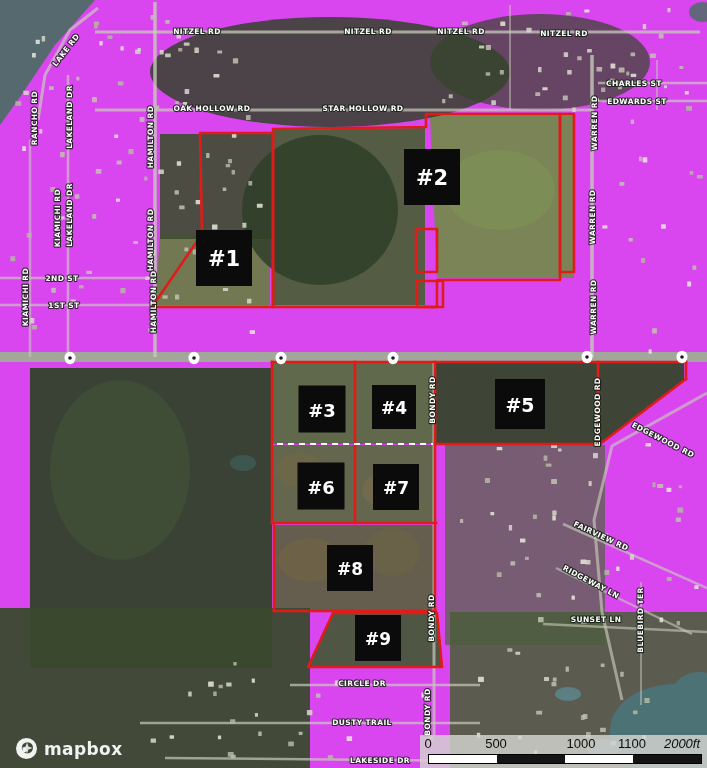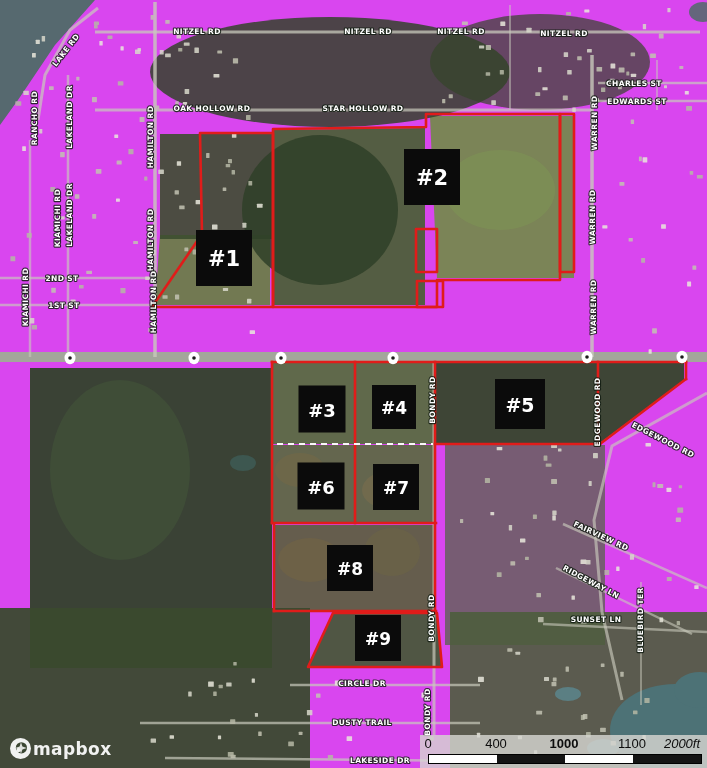--- a/index.html
+++ b/index.html
@@ -19,22 +19,22 @@
     font:500 13px "Liberation Sans","DejaVu Sans",sans-serif;color:#0d0d0d;
     white-space:nowrap;
   }
   .scalebar-bar{
     position:absolute;left:8px;top:19px;width:272px;height:8px;
     border:1px solid #000;display:flex;box-sizing:content-box;
   }
   .scalebar-bar div{flex:1 1 auto;}
   
   .mapbox-logo{
-    position:absolute;left:8px;bottom:7px;display:flex;align-items:center;
-    z-index:6;opacity:.93;
+    position:absolute;left:14px;bottom:7px;display:flex;align-items:center;
+    gap:5px;z-index:6;opacity:.93;
   }
   .mapbox-logo .word{
     font:bold 17px "DejaVu Sans",sans-serif;color:#fff;letter-spacing:.4px;
   }
 </style>
 </head>
 <body>
 
 <div class="map-root">
   <svg class="overlay" id="overlay" width="707" height="768" viewBox="0 0 707 768">
@@ -393,22 +393,22 @@
       <text x="396" y="488" text-anchor="middle" dominant-baseline="central" fill="#ffffff" font-size="17" font-weight="bold" font-family="&quot;DejaVu Sans&quot;,sans-serif">#7</text>
       <rect x="327" y="545" width="46" height="46" fill="#0b0b0b"></rect>
       <text x="350" y="569" text-anchor="middle" dominant-baseline="central" fill="#ffffff" font-size="17" font-weight="bold" font-family="&quot;DejaVu Sans&quot;,sans-serif">#8</text>
       <rect x="355" y="615" width="46" height="46" fill="#0b0b0b"></rect>
       <text x="378" y="639" text-anchor="middle" dominant-baseline="central" fill="#ffffff" font-size="17" font-weight="bold" font-family="&quot;DejaVu Sans&quot;,sans-serif">#9</text>
     </svg>
 
   <div class="scalebar">
     <div class="scalebar-labels" id="scale-labels">
         <span style="left: 8px;">0</span>
-        <span style="left: 76px;">400</span>
-        <span style="left: 144px; font-weight: bold;">1000</span>
+        <span style="left: 76px;">500</span>
+        <span style="left: 161px;">1000</span>
         <span style="left: 212px;">1100</span>
         <span style="left: 262px; font-style: italic;">2000ft</span>
       </div>
     <div class="scalebar-bar" id="scale-segments">
         <div style="background: rgb(255, 255, 255);"></div>
         <div style="background: rgb(20, 20, 20);"></div>
         <div style="background: rgb(255, 255, 255);"></div>
         <div style="background: rgb(20, 20, 20);"></div>
       </div>
   </div>

